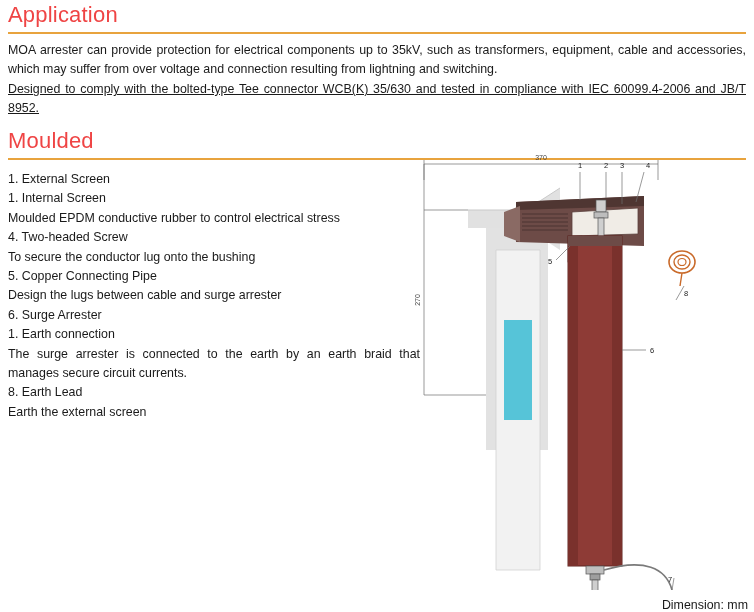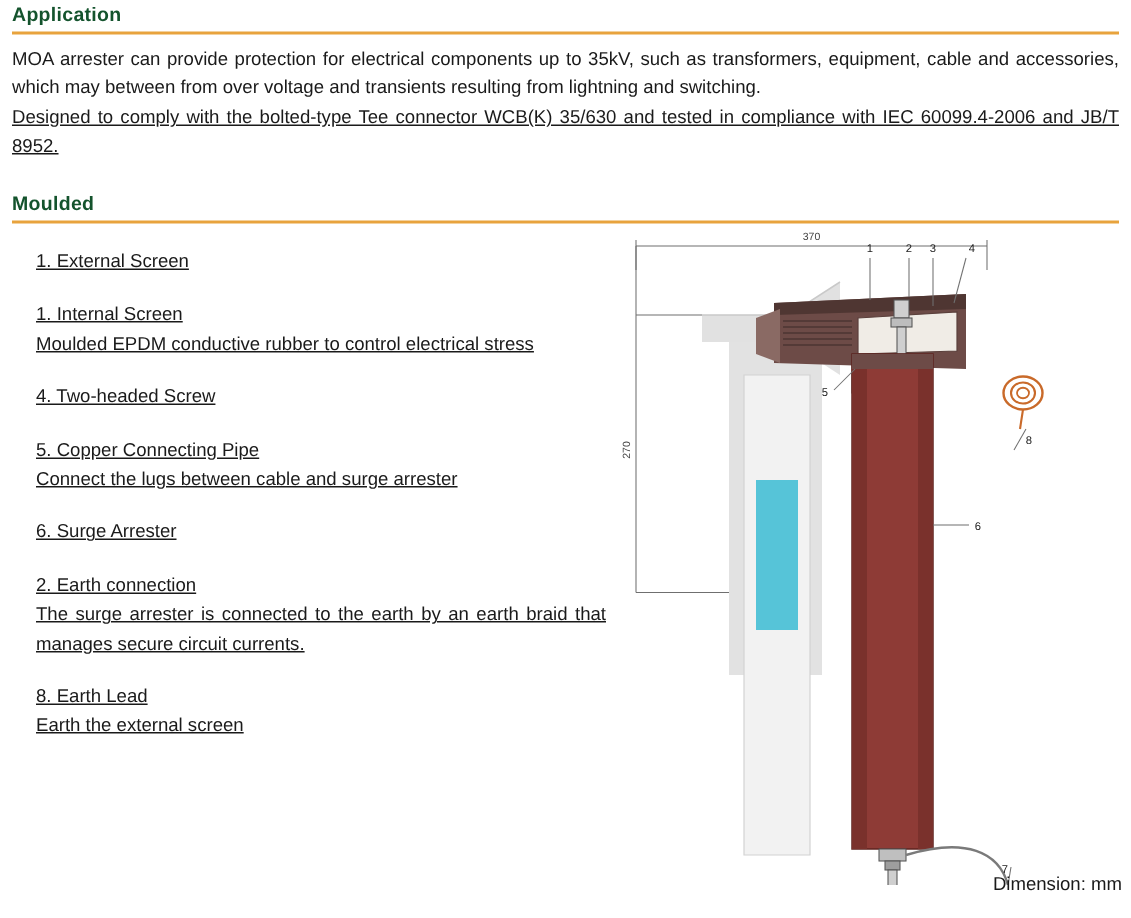--- a/index.html
+++ b/index.html
@@ -8,23 +8,23 @@
     width: 754px; height: 612px;
     background: #ffffff;
     font-family: "Liberation Sans", sans-serif;
     color: #1a1a1a;
     overflow: hidden;
   }
   .page { position: relative; width: 754px; height: 612px; }
 
   
   .section-title {
-    font-size: 13px;
-    font-weight: bold;
-    color: #14532d;
+    font-size: 22px;
+    font-weight: normal;
+    color: #ef4444;
     letter-spacing: 0.2px;
   }
   #app-section {
     position: absolute;
     left: 8px; top: 2px; width: 738px;
   }
   #app-section .rule {
     height: 2px;
     background: #e8a33d;
     margin: 4px 0 7px 0;
@@ -48,74 +48,75 @@
     height: 2px;
     background: #e8a33d;
     margin: 4px 0 10px 0;
     width: 738px;
   }
   #design-list {
     width: 412px;
     font-size: 12.4px;
     line-height: 19.4px;
   }
-  #design-list .item { margin: 16px; text-decoration: underline; }
+  #design-list .item { margin: 0; }
   #design-list .item-title { color: #1a1a1a; }
   #design-list .item-desc { color: #1a1a1a; text-align: justify; }
 
   
   #figure {
     position: absolute;
     left: 408px; top: 150px;
     width: 346px; height: 440px;
   }
   #figure svg { display: block; }
 
   #dimension-note {
     position: absolute;
-    right: 6px; bottom: 16px;
+    right: 6px; bottom: 0;
     font-size: 12.4px;
     color: #1a1a1a;
   }
 </style>
 </head>
 <body>
 
 <div class="page">
 
   <div id="app-section">
     <div class="section-title">Application</div>
     <div class="rule"></div>
-    <div class="body-text" id="app-para1">MOA arrester can provide protection for electrical components up to 35kV, such as transformers, equipment, cable and accessories, which may between from over voltage and transients resulting from lightning and switching.</div>
+    <div class="body-text" id="app-para1">MOA arrester can provide protection for electrical components up to 35kV, such as transformers, equipment, cable and accessories, which may suffer from over voltage and connection resulting from lightning and switching.</div>
     <div class="body-text" id="app-para2">Designed to comply with the bolted-type Tee connector WCB(K) 35/630 and tested in compliance with IEC 60099.4-2006 and JB/T 8952.</div>
   </div>
 
   <div id="design-section">
     <div class="section-title">Moulded</div>
     <div class="rule"></div>
     <div id="design-list">
       <div class="item">
         <div class="item-title">1. External Screen</div>
       </div>
       <div class="item">
         <div class="item-title">1. Internal Screen</div>
         <div class="item-desc">Moulded EPDM conductive rubber to control electrical stress</div>
       </div>
       <div class="item">
         <div class="item-title">4. Two-headed Screw</div>
+        <div class="item-desc">To secure the conductor lug onto the bushing</div>
       </div>
       <div class="item">
         <div class="item-title">5. Copper Connecting Pipe</div>
-        <div class="item-desc">Connect the lugs between cable and surge arrester</div>
+        <div class="item-desc">Design the lugs between cable and surge arrester</div>
       </div>
       <div class="item">
         <div class="item-title">6. Surge Arrester</div>
       </div>
       <div class="item">
-        <div class="item-title">2. Earth connection</div>
+        <div class="item-title">1. Earth connection</div>
         <div class="item-desc">The surge arrester is connected to the earth by an earth braid that manages secure circuit currents.</div>
       </div>
       <div class="item">
         <div class="item-title">8. Earth Lead</div>
         <div class="item-desc">Earth the external screen</div>
       </div>
     </div>
   </div>
 
   <div id="figure">

